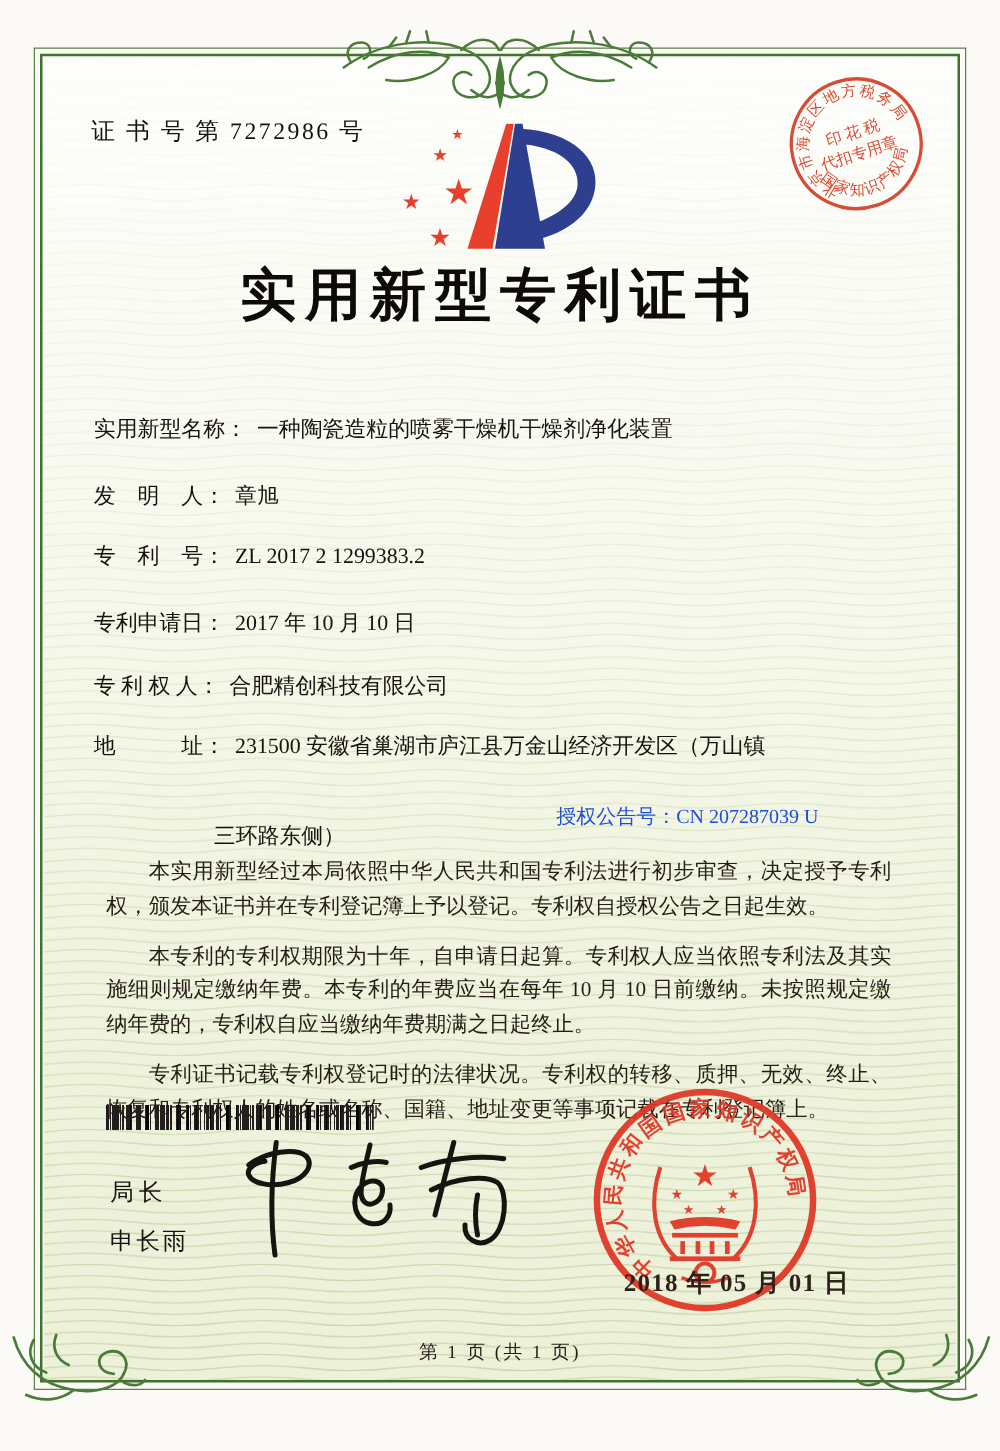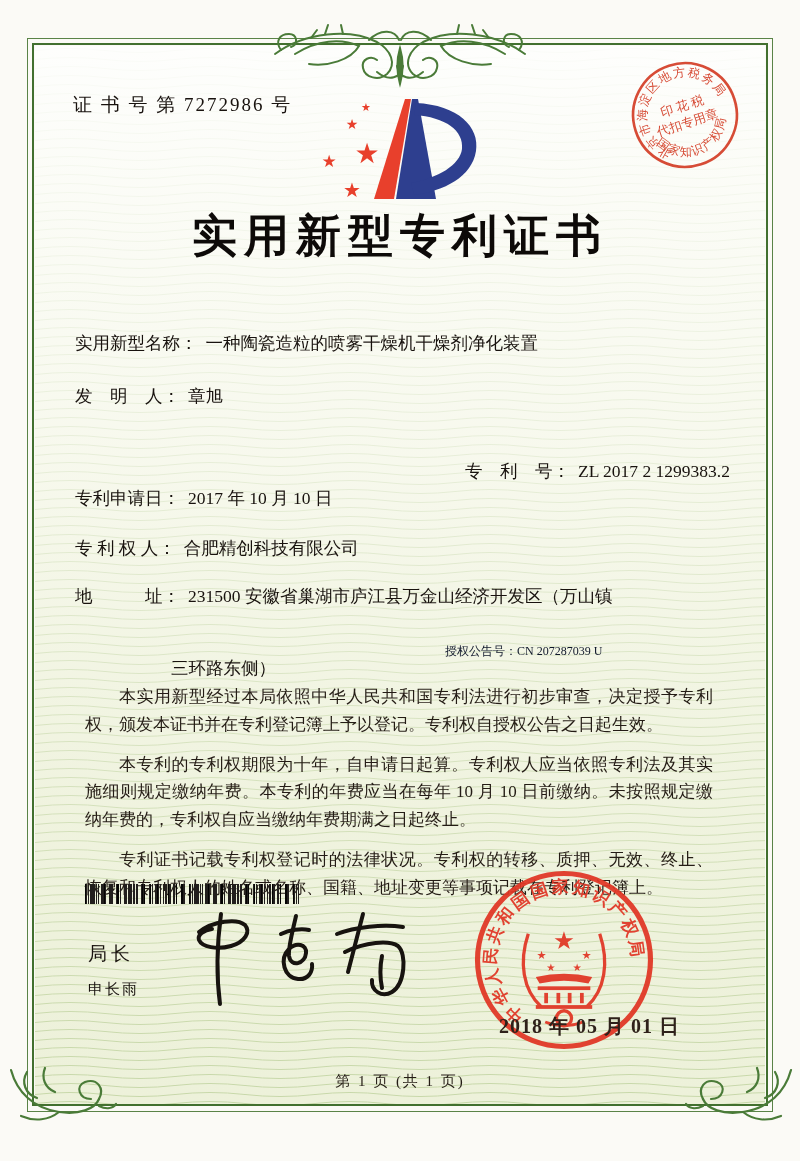--- a/index.html
+++ b/index.html
@@ -14,36 +14,36 @@
   .corner-fl.left{left:5px;top:1066px;}
   .corner-fl.right{left:685px;top:1066px;transform:scaleX(-1);}
   
   .cert-no{position:absolute;left:73px;top:92px;font-size:19px;letter-spacing:2px;color:#18120e;}
   .logo{position:absolute;left:318px;top:93px;}
   .doc-title{position:absolute;left:0;right:0;top:206px;text-align:center;font-size:45px;font-weight:600;letter-spacing:7px;color:#0d0a08;}
   .row{position:absolute;left:75px;right:70px;font-size:17.5px;color:#18120e;}
   .row .val{margin-left:8px;}
   .r-name{top:331px;}
   .r-inventor{top:384px;}
-  .r-patno{top:459px;text-align:right;}
+  .r-patno{top:432px;}
   .r-filing{top:486px;}
   .r-patentee{top:536px;}
   .r-addr{top:584px;}
   .addr-l2{position:absolute;left:171px;top:612px;font-size:17.5px;color:#18120e;margin-top:44px;}
   .r-grant{top:643px;}
-  .grant-no{position:absolute;left:445px;top:643px;font-size:12px;color:#0f172a;}
+  .grant-no{position:absolute;left:445px;top:643px;font-size:16px;color:#1d4ed8;}
   .body-text{position:absolute;left:73px;top:671px;width:652px;font-size:17px;line-height:27.8px;text-align:justify;color:#241c15;}
   .body-text p{margin:12px;text-indent:2em;}
   .barcode{position:absolute;left:85px;top:884px;width:214px;height:20px;
     background-image:
       repeating-linear-gradient(90deg,#221f1d 0 2px,transparent 2px 3px,#221f1d 3px 4px,transparent 4px 8px),
       repeating-linear-gradient(90deg,#221f1d 0 1px,transparent 1px 5px,#221f1d 5px 8px,transparent 8px 13px);
     background-blend-mode:multiply;}
   .sig-role{position:absolute;left:88px;top:941px;font-size:19px;letter-spacing:4px;color:#18120e;text-align:center;}
-  .sig-name{position:absolute;left:88px;top:980px;font-size:15px;letter-spacing:2px;color:#18120e;}
+  .sig-name{position:absolute;left:88px;top:980px;font-size:19px;letter-spacing:2px;color:#18120e;}
   .signature{position:absolute;left:185px;top:898px;}
   .seal{position:absolute;left:470px;top:866px;opacity:.93;}
   .seal-date{position:absolute;left:499px;top:1013px;font-size:20px;letter-spacing:1px;color:#2e211a;font-weight:600;}
   .tax-stamp{position:absolute;left:624px;top:54px;transform:rotate(-18deg);opacity:.95;}
   .footer{position:absolute;left:0;right:0;top:1072px;text-align:center;font-size:15px;letter-spacing:2px;color:#241c15;font-family:Liberation Serif, serif;}
   svg text{font-family:"Liberation Serif","DejaVu Serif",serif;}
 </style>
 </head>
 <body>
 

